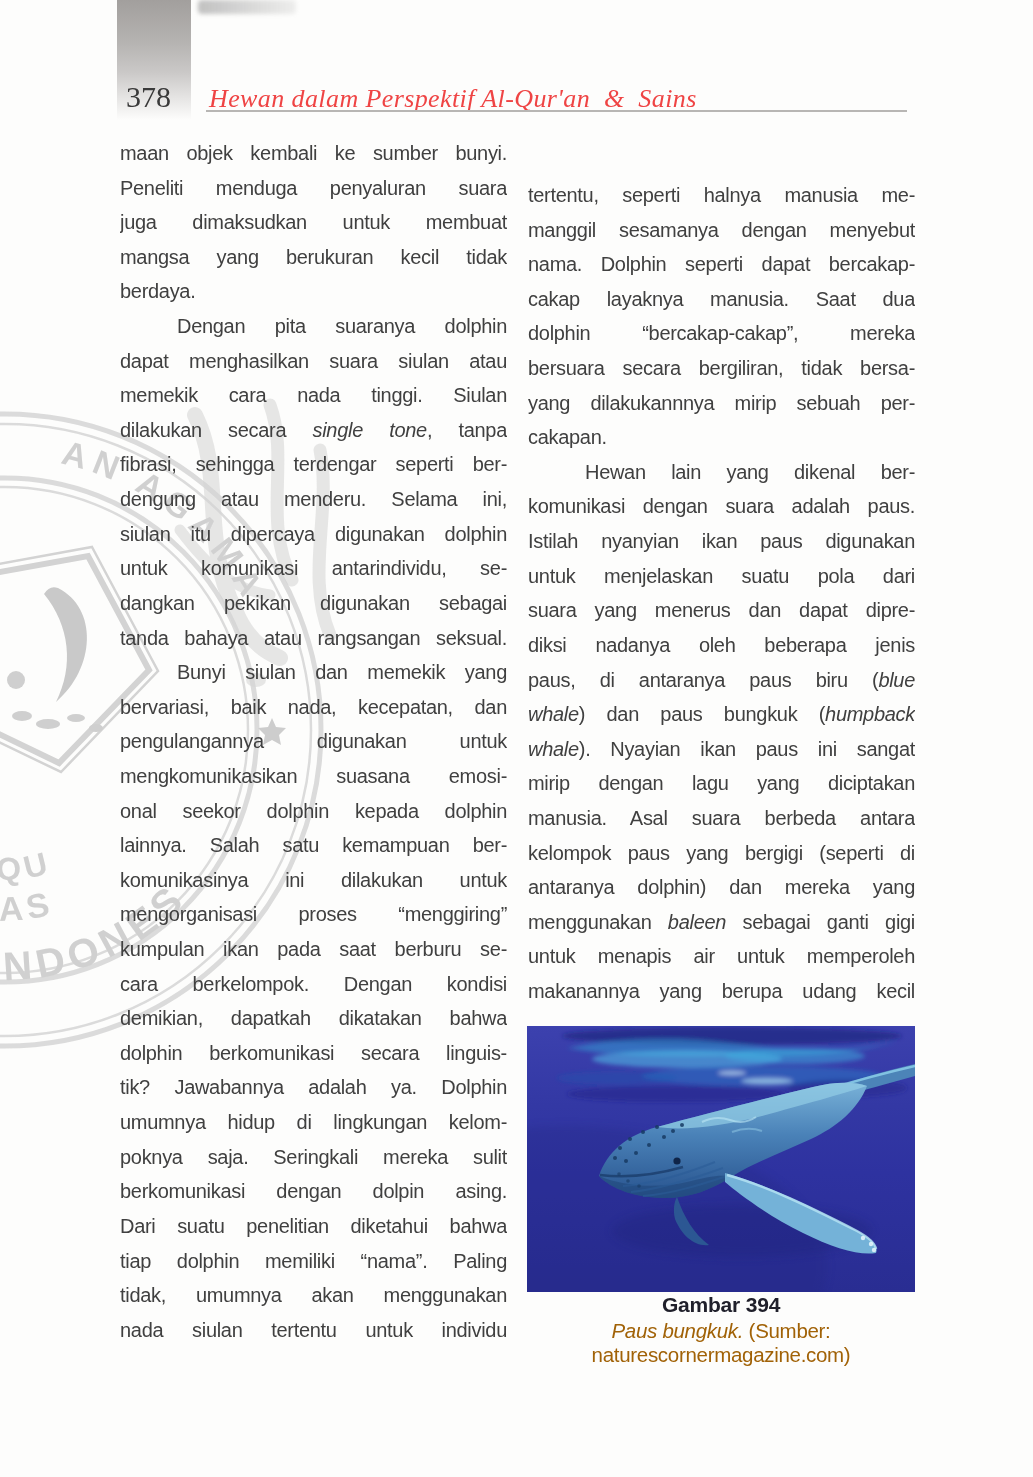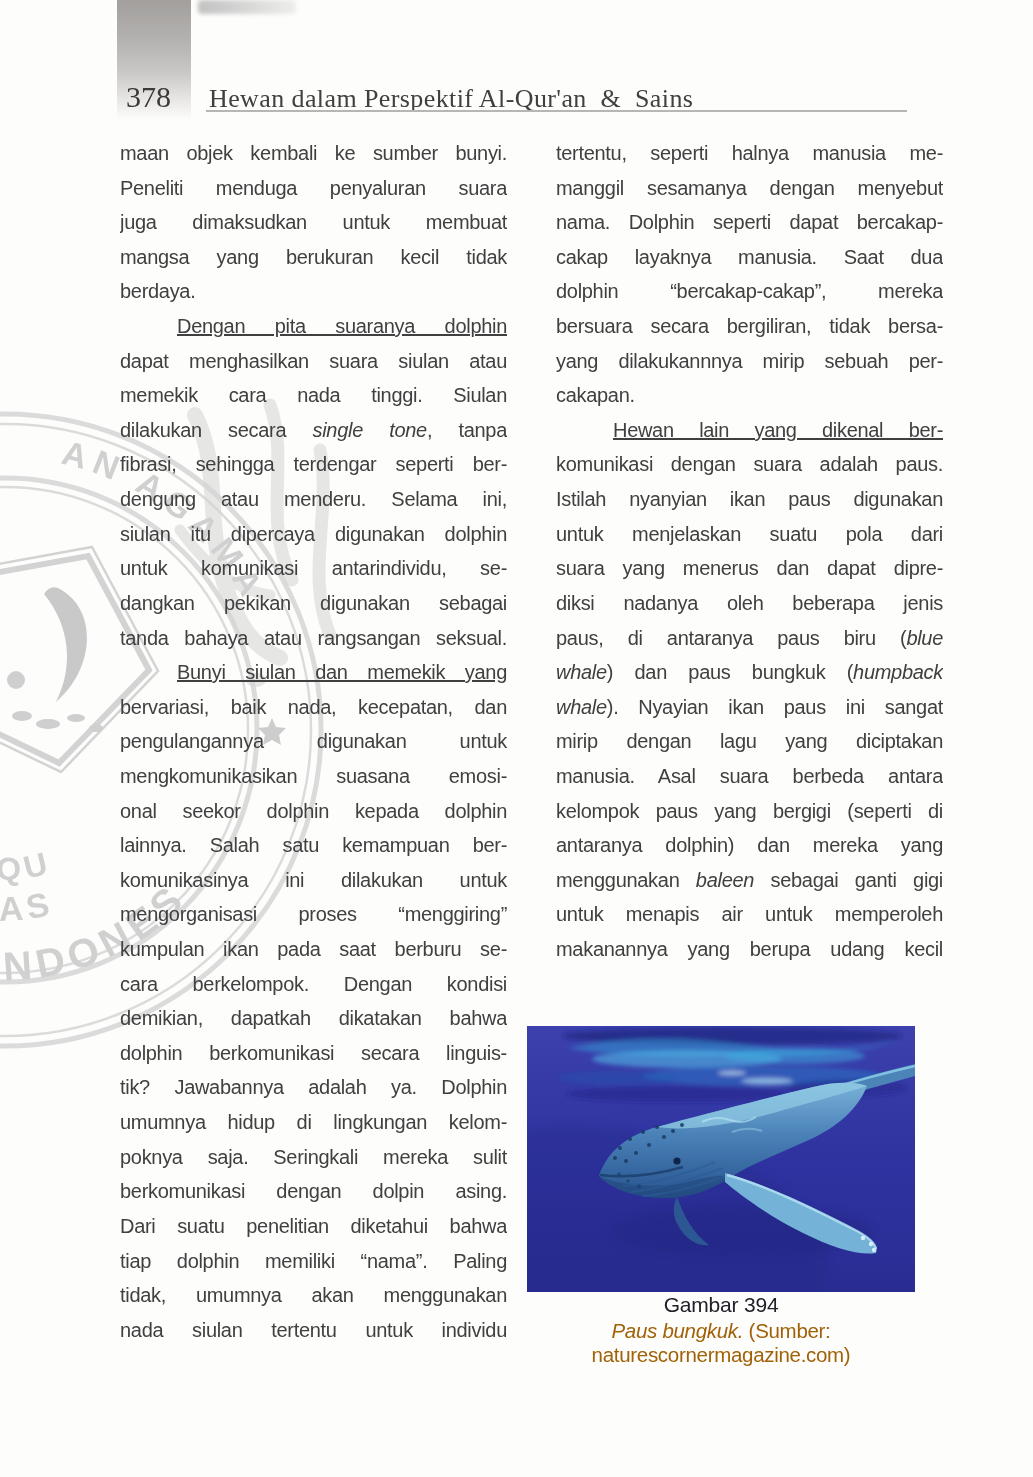--- a/index.html
+++ b/index.html
@@ -7,38 +7,38 @@
         font-family:"Liberation Sans",sans-serif;}
   
   .gradbar{position:absolute;left:117px;top:0;width:74px;height:120px;
            background:linear-gradient(180deg,#a29f9d 0%,#b5b3b1 35%,#cac8c7 60%,rgba(252,252,252,0) 100%);}
   .smudge{position:absolute;left:198px;top:0;width:98px;height:14px;border-radius:4px;
           background:linear-gradient(90deg,rgba(95,95,95,.38),rgba(130,130,130,.12));filter:blur(2px);}
   
   .pagenum{position:absolute;left:126px;top:80px;font-family:"Liberation Serif",serif;
            font-size:30px;color:#3a3a3a;}
   .htitle{position:absolute;left:209px;top:84px;font-family:"Liberation Serif",serif;
-          font-size:26px;color:#404040;letter-spacing:.4px;white-space:pre;}
+          font-size:26px;color:#ef4444;letter-spacing:.4px;white-space:pre;font-style:italic;}
   .hrule{position:absolute;left:206px;top:110px;width:701px;height:2px;background:#b8b6b4;}
   
   .watermark{position:absolute;left:0;top:380px;opacity:.8;pointer-events:none;}
   
   .col{position:absolute;top:136px;width:387px;color:#404040;}
   .col.left{left:120px;}
-  .col.right{left:556px;}
+  .col.right{left:528px;margin-top:42px;}
   .bline{height:34.62px;font-size:20px;line-height:34.62px;letter-spacing:-.3px;word-spacing:-.5px;
          text-align:justify;text-align-last:justify;overflow:hidden;white-space:nowrap;}
   .bline{white-space:normal;}
-  .bline.ind{padding-left:57px;text-decoration:underline;}
+  .bline.ind{padding-left:57px;}
   .bline.last{text-align-last:left;}
   
   .photo{position:absolute;left:527px;top:1026px;width:388px;height:266px;}
   .photo svg{display:block;}
   .figlabel{position:absolute;left:527px;top:1293px;width:388px;text-align:center;
-            font-size:21px;font-weight:normal;color:#20202b;letter-spacing:-.2px;}
+            font-size:21px;font-weight:bold;color:#20202b;letter-spacing:-.2px;}
   .figcap{position:absolute;left:527px;top:1319px;width:388px;text-align:center;
           font-size:20.5px;color:#a16207;letter-spacing:-.3px;}
 </style>
 </head>
 <body>
 
 <div class="page">
 
   <div class="gradbar"></div>
   <div class="smudge"></div>

